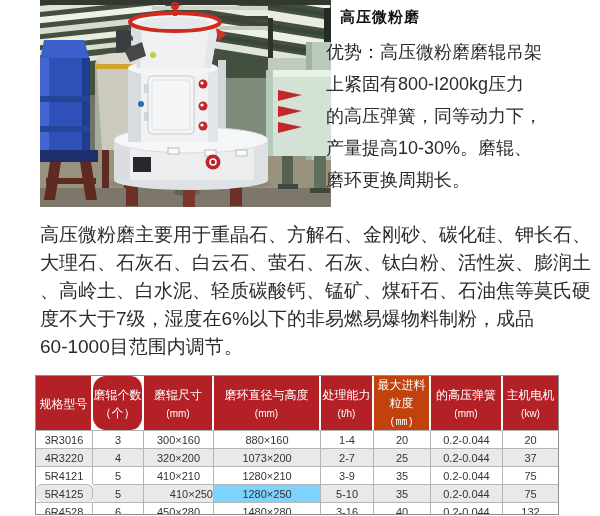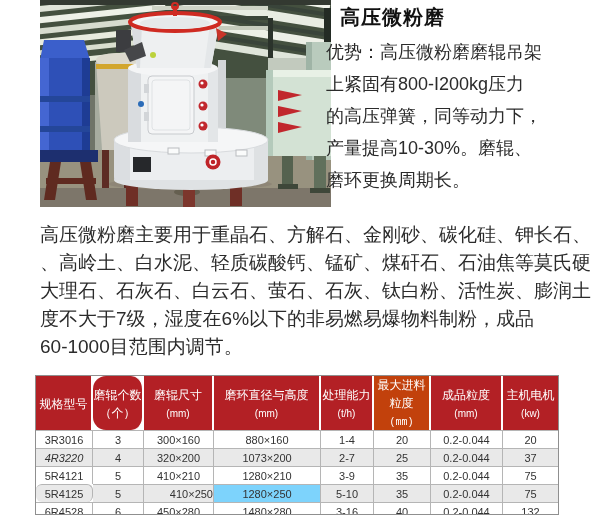--- a/index.html
+++ b/index.html
@@ -10,21 +10,21 @@
     background: #ffffff;
     overflow: hidden;
     font-family: "Liberation Sans", "DejaVu Sans", sans-serif;
     color: #2b2b2b;
   }
   .photo-wrap { position:absolute; left:40px; top:0; width:291px; height:207px; }
   .photo-wrap svg { display:block; width:291px; height:207px; }
 
   .main-title {
     position:absolute; left:340px; top:2px;
-    font-size:20px; font-weight:bold; color:#111;
+    font-size:15px; font-weight:bold; color:#111;
     letter-spacing:1px; line-height:30px; white-space:nowrap;
   }
   .advantage {
     position:absolute; left:326px; top:36px; width:256px;
     font-size:18px; line-height:32px; color:#2b2b2b;
   }
   .advantage .line { white-space:nowrap; }
 
   .intro {
     position:absolute; left:40px; top:221px; width:545px;
@@ -191,22 +191,22 @@
 <div class="advantage">
   <div class="line">优势：高压微粉磨磨辊吊架</div>
   <div class="line">上紧固有800-I200kg压力</div>
   <div class="line">的高压弹簧，同等动力下，</div>
   <div class="line">产量提高10-30%。磨辊、</div>
   <div class="line">磨环更换周期长。</div>
 </div>
 
 <div class="intro">
   <div class="line">高压微粉磨主要用于重晶石、方解石、金刚砂、碳化硅、钾长石、</div>
+  <div class="line">大理石、石灰石、白云石、萤石、石灰、钛白粉、活性炭、膨润土</div>
   <div class="line">、高岭土、白水泥、轻质碳酸钙、锰矿、煤矸石、石油焦等莫氏硬</div>
-  <div class="line">大理石、石灰石、白云石、萤石、石灰、钛白粉、活性炭、膨润土</div>
   <div class="line">度不大于7级，湿度在6%以下的非易燃易爆物料制粉，成品</div>
   <div class="line">60-1000目范围内调节。</div>
 </div>
 
 <div class="table-wrap">
   <table>
     <colgroup>
       <col style="width:57px">
         <col style="width:51px">
         <col style="width:70px">
@@ -217,37 +217,37 @@
         <col style="width:55px">
     </colgroup>
     <thead>
       <tr>
         <th style="background-color: rgb(179, 32, 37);"><span class="hlabel">规格型号</span> <span class="hunit"></span></th>
         <th style="background-color: rgb(179, 32, 37); border-radius: 13px;"><span class="hlabel">磨辊个数（个）</span> <span class="hunit"></span></th>
         <th style="background-color: rgb(179, 32, 37);"><span class="hlabel">磨辊尺寸</span> <span class="hunit">(mm)</span></th>
         <th style="background-color: rgb(179, 32, 37);"><span class="hlabel">磨环直径与高度</span> <span class="hunit">(mm)</span></th>
         <th style="background-color: rgb(179, 32, 37);"><span class="hlabel">处理能力</span> <span class="hunit">(t/h)</span></th>
         <th style="background-color: #c2410c; font-family: Liberation Mono, monospace;"><span class="hlabel">最大进料粒度</span> <span class="hunit">(mm)</span></th>
-        <th style="background-color: rgb(179, 32, 37);"><span class="hlabel">成品粒度</span> <span class="hunit">(mm)</span></th>
+        <th style="background-color: rgb(179, 32, 37);"><span class="hlabel">的高压弹簧</span> <span class="hunit">(mm)</span></th>
         <th style="background-color: rgb(179, 32, 37);"><span class="hlabel">主机电机</span> <span class="hunit">(kw)</span></th>
       </tr>
     </thead>
     <tbody>
       <tr>
         <td>3R3016</td>
         <td>3</td>
         <td>300×160</td>
         <td>880×160</td>
         <td>1-4</td>
         <td>20</td>
         <td>0.2-0.044</td>
         <td>20</td>
       </tr>
       <tr>
-        <td style="background-color: rgb(233, 233, 233); font-style: italic;">4R3220</td>
+        <td style="background-color: rgb(233, 233, 233);">4R3220</td>
         <td style="background-color: rgb(233, 233, 233);">4</td>
         <td style="background-color: rgb(233, 233, 233);">320×200</td>
         <td style="background-color: rgb(233, 233, 233);">1073×200</td>
         <td style="background-color: rgb(233, 233, 233);">2-7</td>
         <td style="background-color: rgb(233, 233, 233);">25</td>
         <td style="background-color: rgb(233, 233, 233);">0.2-0.044</td>
         <td style="background-color: rgb(233, 233, 233);">37</td>
       </tr>
       <tr>
         <td>5R4121</td>

